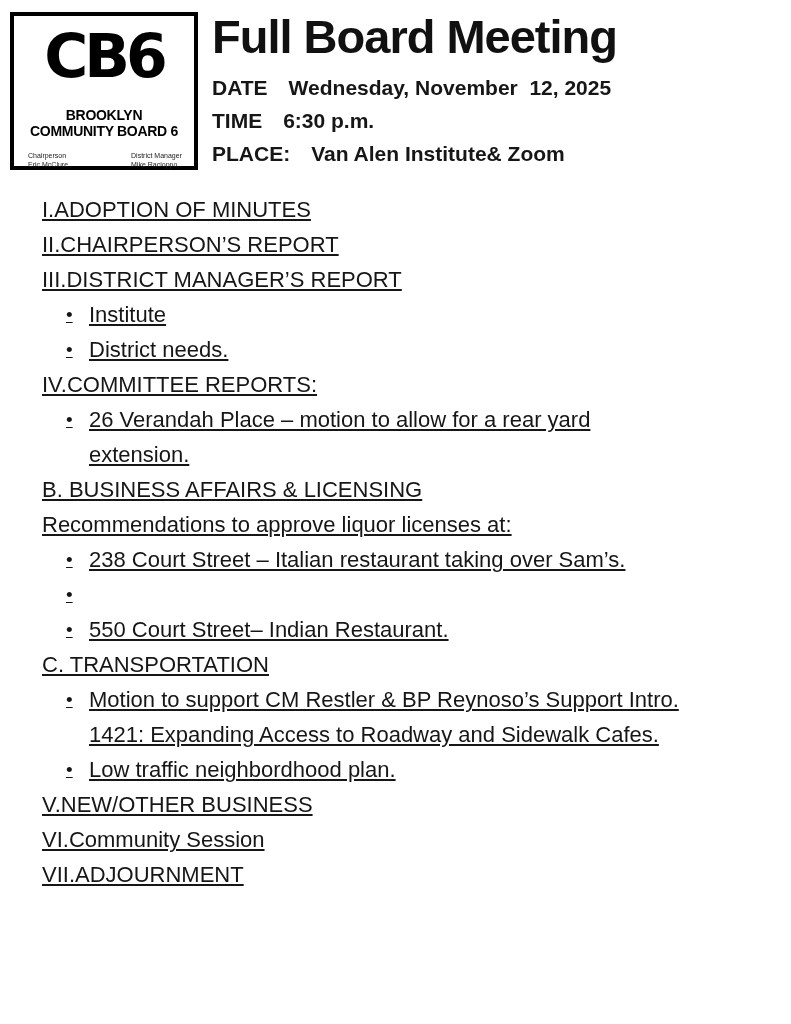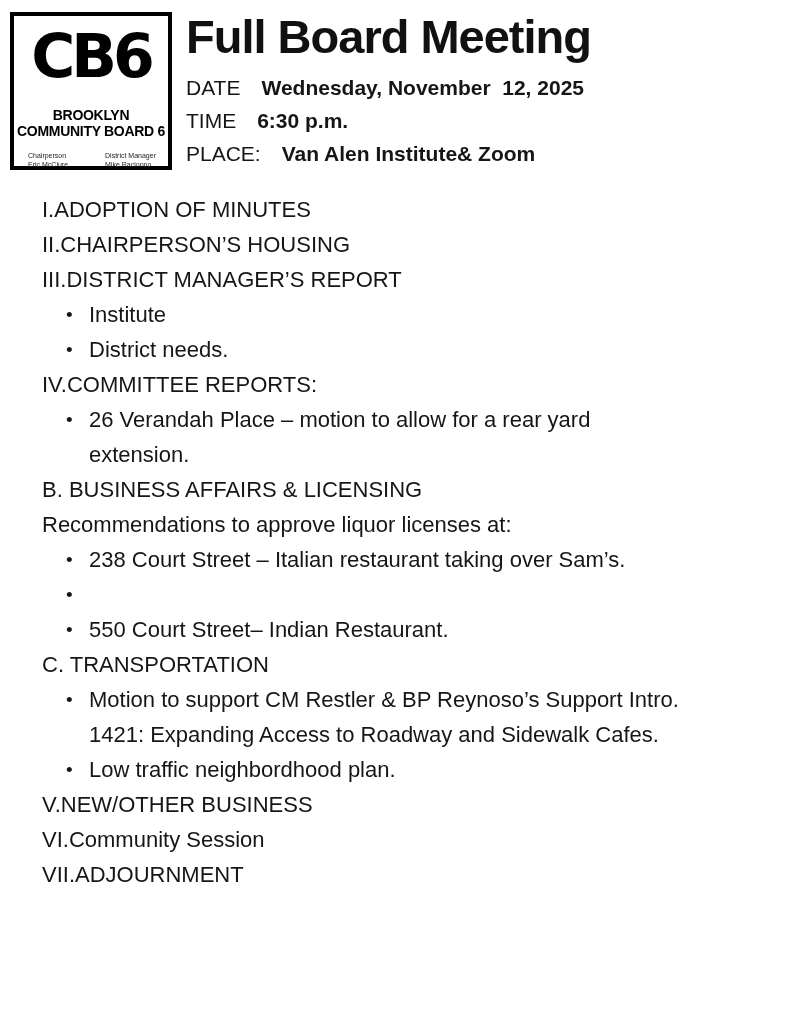--- a/index.html
+++ b/index.html
@@ -6,21 +6,21 @@
   html, body { margin: 0; padding: 0; }
   body {
     width: 791px; height: 1024px;
     background: #ffffff;
     color: #161616;
     font-family: "Liberation Sans", sans-serif;
     overflow: hidden;
   }
   .header { display: flex; align-items: flex-start; padding: 12px 0 0 10px; }
   .logo-box {
-    width: 162px; height: 158px;
+    width: 188px; height: 158px;
     border: 4px solid #000;
     background: #fff;
     display: flex; flex-direction: column; align-items: center;
     flex: 0 0 auto;
   }
   .logo-acronym {
     font-family: "DejaVu Sans", sans-serif;
     font-weight: 800;
     font-size: 60px;
     line-height: 0.95;
@@ -52,27 +52,28 @@
   .header-text { margin-left: 14px; padding-top: 0; }
   .page-title {
     font-size: 47px;
     font-weight: bold;
     letter-spacing: -1px;
     line-height: 1.05;
     margin: 0 0 10px 0;
     color: #111;
   }
   .meta-row { font-size: 21px; line-height: 33px; color: #161616; }
-  .meta-label { font-weight: normal; }
+  .meta-label { font-weight: bold; }
   .meta-value { font-weight: bold; white-space: pre; margin-left: 21px; }
   .agenda {
     margin: 22px 30px 0 42px;
     font-size: 22px;
     line-height: 35px;
     color: #161616;
+    text-decoration: underline;
   }
   .agenda-item .item-text { white-space: pre-line; }
   .agenda-item.bullet { display: flex; }
   .bullet-dot {
     flex: 0 0 auto;
     width: 23px;
     margin-left: 24px;
     text-align: left;
     font-size: 19px;
   }
@@ -109,21 +110,21 @@
 </div>
 
 <div class="agenda" id="agenda-list">
   <div class="agenda-item section">
     
     <span class="item-text">I.ADOPTION OF MINUTES</span>
   </div>
 
   <div class="agenda-item section">
     
-    <span class="item-text">II.CHAIRPERSON’S HOUSING</span>
+    <span class="item-text">II.CHAIRPERSON’S REPORT</span>
   </div>
 
   <div class="agenda-item section">
     
     <span class="item-text">III.DISTRICT MANAGER’S REPORT</span>
   </div>
 
   <div class="agenda-item bullet">
     <span class="bullet-dot">•</span>
     <span class="item-text">Institute</span>

